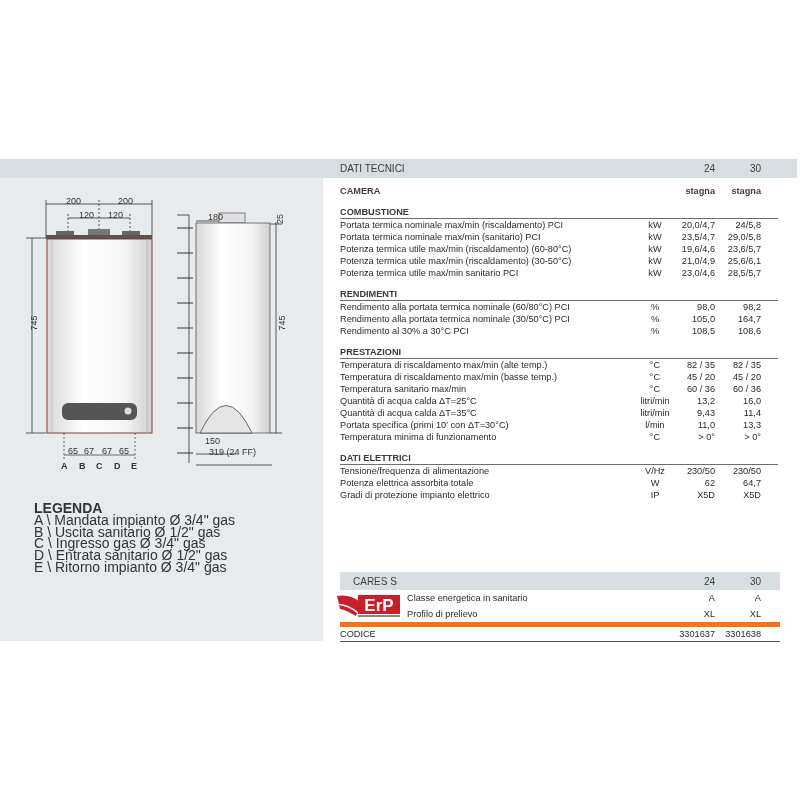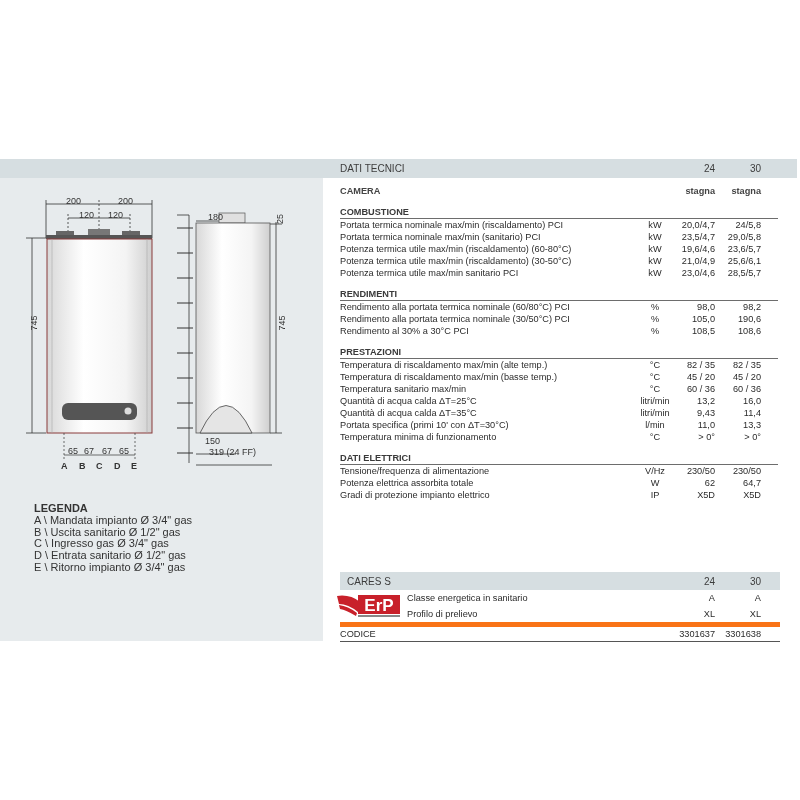--- a/index.html
+++ b/index.html
@@ -16,21 +16,21 @@
   .c24 { position:absolute; left:300px; width:75px; text-align:right; }
   .c30 { position:absolute; left:370px; width:51px; text-align:right; }
   .cu  { position:absolute; left:285px; width:60px; text-align:center; }
   .row { position:relative; height:12px; line-height:12px; white-space:nowrap; }
   .row .t { position:absolute; left:0; }
   .sec { position:relative; height:12px; line-height:12px; font-weight:bold; font-size:9.2px;
          color:#3a3a3a; border-bottom:1.2px solid #6d6d6d; width:438px; }
   .gap { height:9px; }
 
   .abs { position:absolute; }
-  .legend { position:absolute; left:34px; top:503px; font-size:11px; line-height:11.8px; color:#333; }
+  .legend { position:absolute; left:34px; top:503px; font-size:14px; line-height:11.8px; color:#333; }
   .legend .ttl { font-weight:bold; }
   .dim { position:absolute; font-size:9px; color:#333; }
   .vdim { position:absolute; font-size:9px; color:#333; transform:rotate(-90deg); transform-origin:center; }
   .letters { position:absolute; font-size:9px; font-weight:bold; color:#333; }
 
   .cares-bar { position:absolute; left:340px; top:572px; width:440px; height:18px; background:#d6dee1; }
   .cares { position:absolute; left:340px; top:572px; width:440px; font-size:9.2px; }
   .erp { position:absolute; left:336px; top:592px; width:66px; height:26px; }
 </style>
 </head>
@@ -183,21 +183,21 @@
   <div class="row">
       <span class="t">Rendimento alla portata termica nominale (60/80°C) PCI</span>
       <span class="cu">%</span>
       <span class="c24">98,0</span>
       <span class="c30">98,2</span>
     </div>
   <div class="row">
       <span class="t">Rendimento alla portata termica nominale (30/50°C) PCI</span>
       <span class="cu">%</span>
       <span class="c24">105,0</span>
-      <span class="c30">190,6</span>
+      <span class="c30">164,7</span>
     </div>
   <div class="row">
       <span class="t">Rendimento al 30% a 30°C PCI</span>
       <span class="cu">%</span>
       <span class="c24">108,5</span>
       <span class="c30">108,6</span>
     </div>
   <div class="gap"></div>
 
   <div class="sec">PRESTAZIONI</div>
@@ -262,21 +262,21 @@
       <span class="t">Gradi di protezione impianto elettrico</span>
       <span class="cu">IP</span>
       <span class="c24">X5D</span>
       <span class="c30">X5D</span>
     </div>
 </div>
 
 <div class="cares-bar"></div>
 <div class="cares">
   <div class="hdr" style="height:18px;width:440px">
-    <span class="lbl" style="padding-left:7px">CARES S</span>
+    <span class="lbl" style="padding-left:13px">CARES S</span>
     <span class="c24">24</span>
     <span class="c30">30</span>
   </div>
   <div style="position:absolute;left:0;top:18px;width:440px">
     <div class="row" style="height:16px;line-height:16px">
         <span class="t" style="left:67px">Classe energetica in sanitario</span>
         <span class="c24">A</span>
         <span class="c30">A</span>
       </div>
     <div class="row" style="height:16px;line-height:16px;border-bottom:5px solid #f97316">

